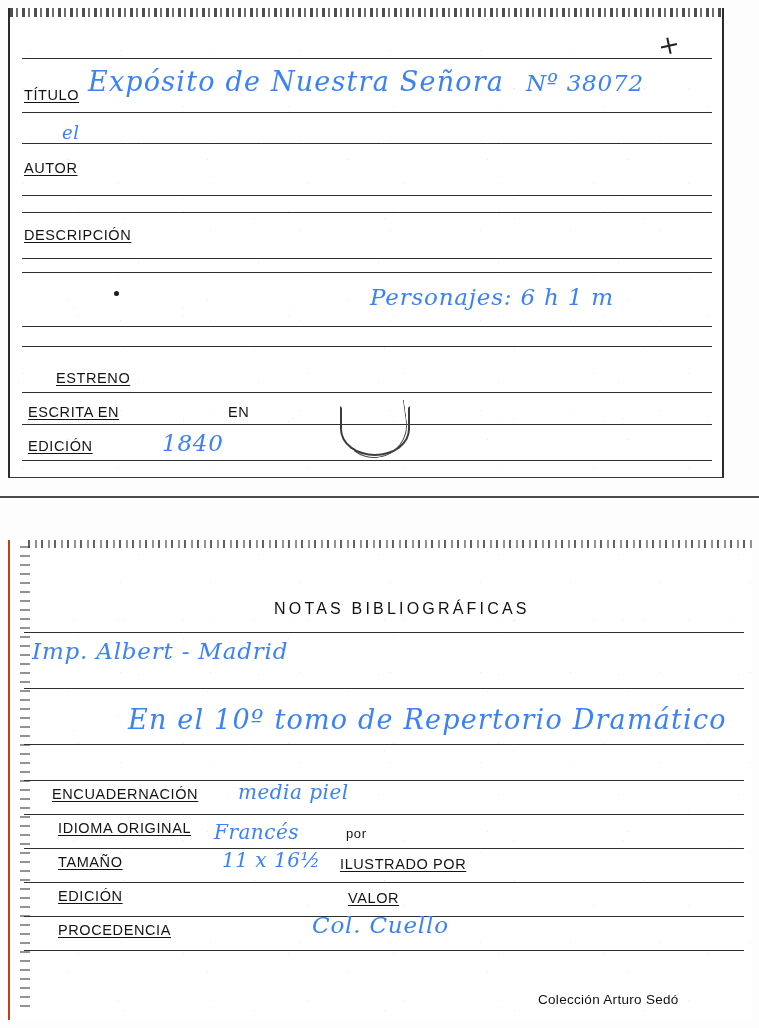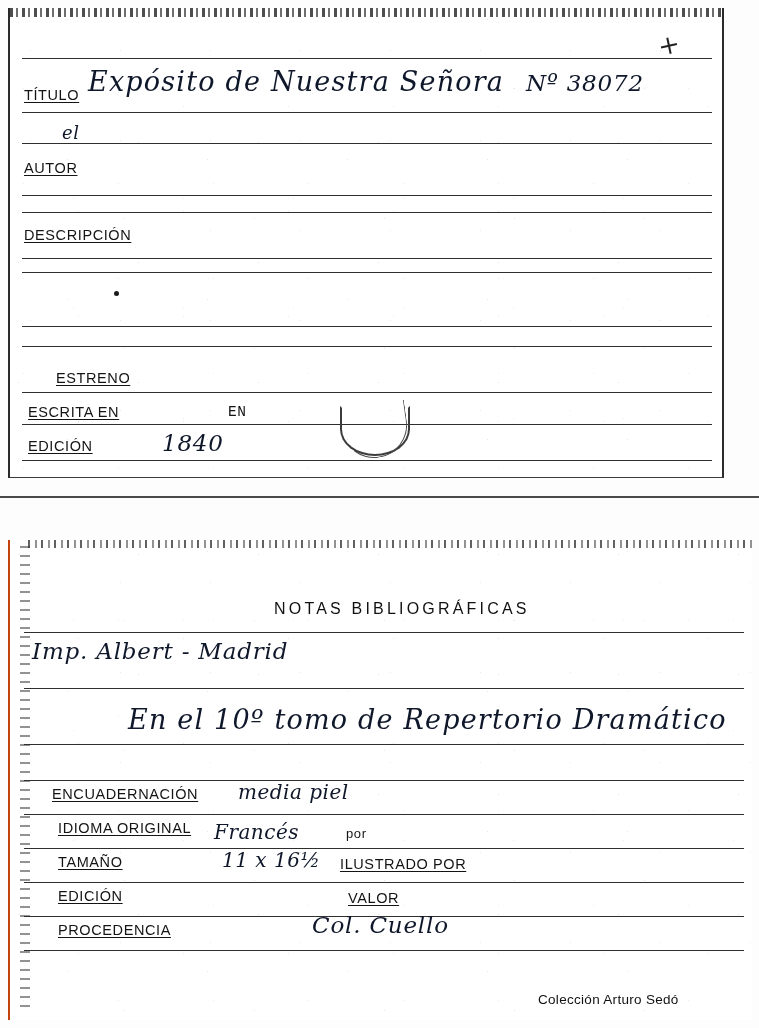--- a/index.html
+++ b/index.html
@@ -87,21 +87,21 @@
     text-decoration: underline;
     text-underline-offset: 2px;
     white-space: nowrap;
   }
   .lbl.nounder { text-decoration: none; }
 
   .hand {
     position: absolute;
     font-family: "DejaVu Serif", serif;
     font-style: italic;
-    color: #0f172a;
+    color: #3b82f6;
     white-space: nowrap;
     transform-origin: left center;
   }
 
   
   .ink-lg { font-size: 27px; letter-spacing: 1.2px; }
   .ink-md { font-size: 23px; letter-spacing: .8px; }
   .ink-sm { font-size: 20px; letter-spacing: .5px; }
 
   
@@ -215,25 +215,26 @@
     <div class="hand ink-lg" style="left:78px; top:58px;">Expósito de Nuestra Señora</div>
     <div class="hand ink-md" style="left:516px; top:62px;">Nº 38072</div>
 
     <div class="hand ink-sm" style="left:52px; top:114px; font-size:18px;">el</div>
     <div class="lbl" style="left:14px; top:152px;">AUTOR</div>
 
     <div class="lbl" style="left:14px; top:219px;">DESCRIPCIÓN</div>
 
     <div class="dot" style="left:104px; top:283px;"></div>
 
+    <div class="hand ink-md" style="left:360px; top:276px;">Personajes: 6 h 1 m</div>
 
     <div class="lbl" style="left:18px; top:362px;margin-left:28px;">ESTRENO</div>
 
     <div class="lbl" style="left:18px; top:396px;">ESCRITA EN</div>
-    <div class="lbl nounder" style="left:218px; top:396px;font-family:Liberation Mono, monospace;">EN</div>
+    <div class="lbl nounder" style="left:218px; top:396px;">EN</div>
     <div class="arc" style="left:330px; top:398px;"></div>
     <div class="arc2" style="left:332px; top:396px;"></div>
 
     <div class="lbl" style="left:18px; top:430px;">EDICIÓN</div>
     <div class="hand ink-md" style="left:152px; top:422px;">1840</div>
   </div>
 
   <div style="position:absolute; left:0; top:496px; width:759px; height:2px; background:#2b2b2b; opacity:.85;"></div>
 
   <div class="card" id="card-bottom">

